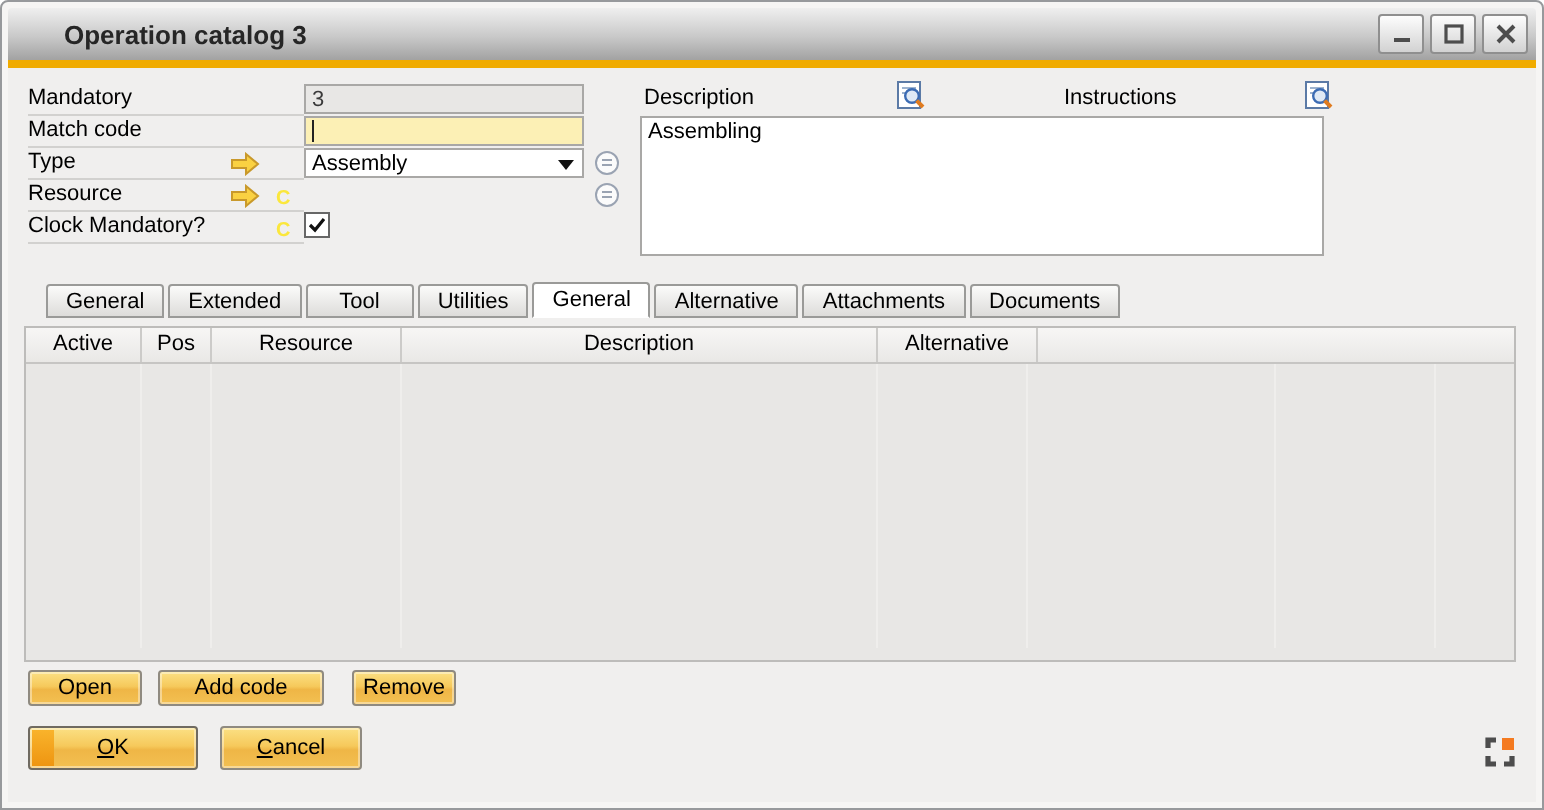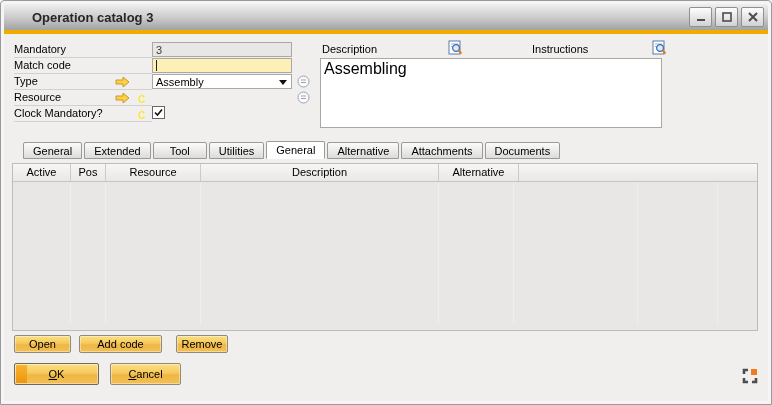--- a/index.html
+++ b/index.html
@@ -65,21 +65,21 @@
     display:flex;align-items:center;justify-content:center;
   }
   .caret{position:absolute;left:152px;top:26px;width:1px;height:11px;background:#222;}
 
   
   .dlabel{position:absolute;top:8px;height:15px;line-height:15px;}
   .docicon{position:absolute;top:6px;}
   .descbox{
     position:absolute;left:316px;top:24px;width:342px;height:70px;
     border:1px solid #a9a8a6;background:#fff;resize:none;margin:0;
-    font-size:16px;padding:1px 3px;overflow:hidden;
+    font-size:11px;padding:1px 3px;overflow:hidden;
   }
 
   
   .tabstrip{position:absolute;left:19px;top:107px;display:flex;align-items:flex-end;height:18px;}
   .tab{
     height:17px;line-height:16px;padding:0 9px;
     background:linear-gradient(#fbfbfa,#dddcda);
     border:1px solid #9a9a98;border-radius:2px 2px 0 0;
     margin-right:2px;font-size:11px;
   }

